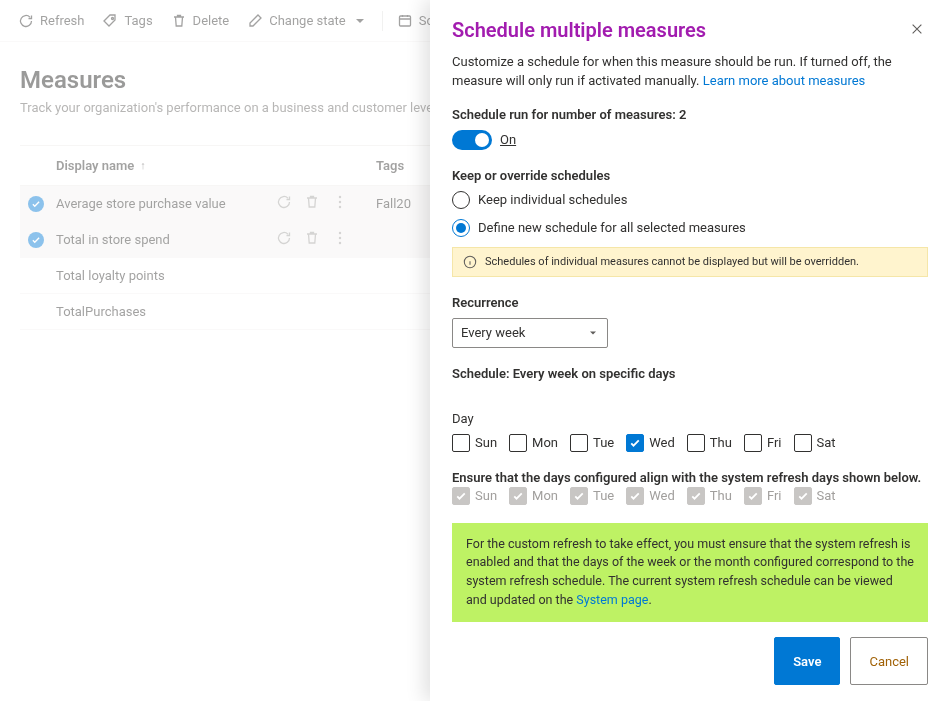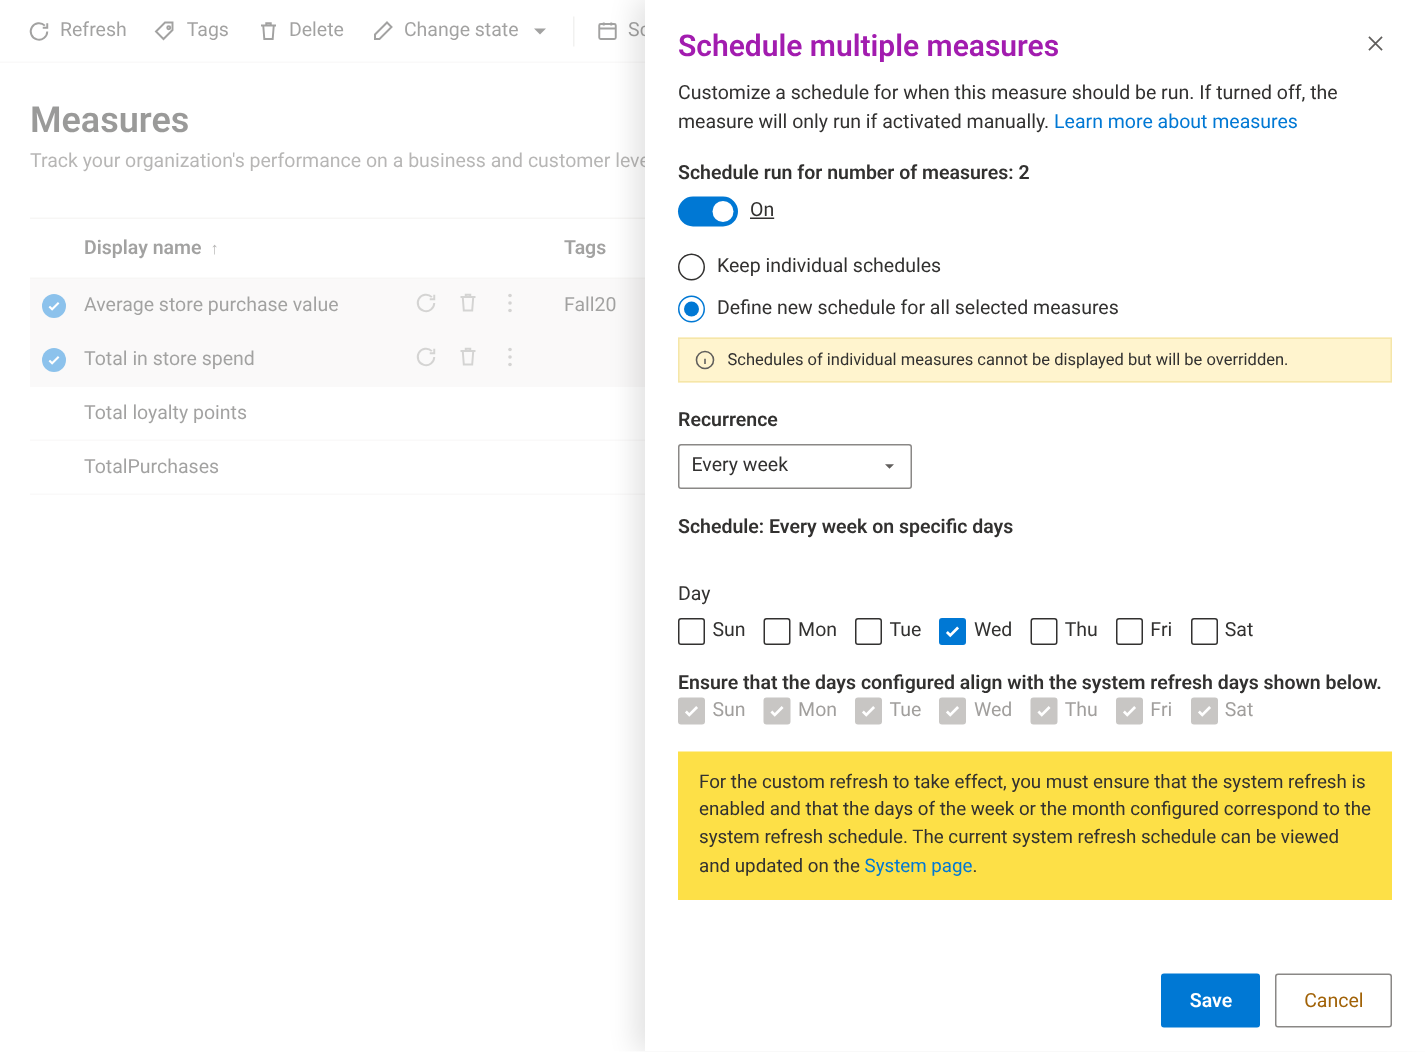--- a/index.html
+++ b/index.html
@@ -170,36 +170,36 @@
   .day-box svg{width:12px;height:12px;color:#fff;display:none;}
   .day-item.disabled { color:#a19f9d; cursor:default;}
   .day-item.disabled .day-box { border-color:#c8c6c4; background:#f3f2f1;}
   .day-item.disabled.checked .day-box { background:#c8c6c4; border-color:#c8c6c4;}
   .day-item.disabled.checked .day-box svg{color:#fff;display:block;}
 
   .section-heading { font-size:13px; font-weight:600; margin:4px 0 12px;}
 
   
   .info {
-    background:#fde047;
+    background:#bef264;
     padding: 12px 14px;
     font-size:12.5px;
     line-height:1.5;
     color:#323130;
     margin-top: 6px;
   }
   .info a { color:#0078d4; text-decoration:none;}
 
   
   .panel-footer {
     padding: 12px 22px 16px;
     display:flex; justify-content:flex-end; gap:10px;
   }
   .btn {
-    height: 36px;
+    height: 48px;
     padding: 0 18px;
     font-size:13px;
     border-radius:2px;
     cursor:pointer;
     display:flex; align-items:center;
   }
   .btn-primary { background:#0078d4; color:#fff; border:1px solid #0078d4; font-weight:600;}
   .btn-secondary { background:#fff; color:#a16207; border:1px solid #8a8886;}
 </style>
 </head>
@@ -352,20 +352,21 @@
       </div>
       <div class="toggle-row">
         <div class="toggle">
           <div class="toggle-knob"></div>
         </div>
         <span class="toggle-label">On</span>
       </div>
     </div>
 
     <div class="field-block">
+      <div class="field-label">Keep or override schedules</div>
       <div class="radio-col" role="radiogroup">
         <div class="radio-item">
           <span class="radio-outer"></span>
           <span>Keep individual schedules</span>
         </div>
         <div class="radio-item selected">
           <span class="radio-outer">
               <span class="radio-inner"></span>
             </span>
           <span>Define new schedule for all selected measures</span>

